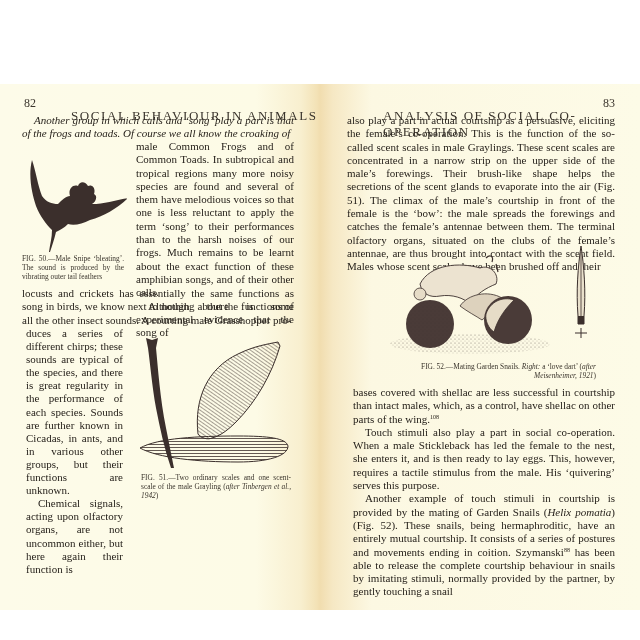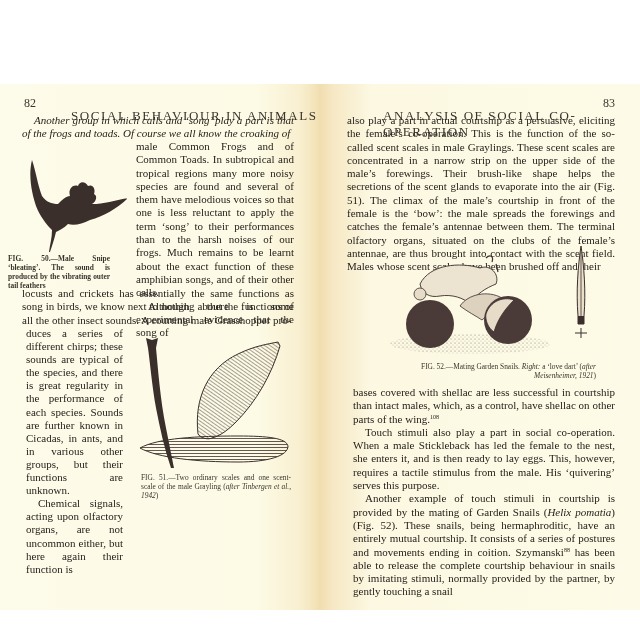--- a/index.html
+++ b/index.html
@@ -46,21 +46,21 @@
     <div class="running-head" style="left:71px;">SOCIAL BEHAVIOUR IN ANIMALS</div>
 
     <div class="text" style="left:22px; top:30px; width:272px;font-style:italic;">
       <p>Another group in which calls and ‘song’ play a part is that of the frogs and toads. Of course we all know the croaking of</p>
     </div>
 
     <svg class="fig" style="left:22px; top:68px;" width="105" height="100" viewBox="0 0 105 100">
       <path d="M10 8 C14 20 16 34 20 44 C24 50 30 52 36 52 C40 48 44 44 48 44 C46 38 50 32 56 34 C58 28 64 30 66 34 C70 32 74 36 72 42 C76 44 74 50 70 52 C82 52 94 48 106 46 C96 56 82 64 68 68 C60 72 52 74 46 72 C42 76 38 78 34 80 C32 88 30 94 28 100 L27 100 C28 92 30 86 30 78 C24 72 18 64 14 54 C10 42 6 24 10 8 Z" fill="#3b2f2c"></path>
     </svg>
 
-    <div class="caption" style="left:8px; top:170px; width:102px;font-weight:bold;">
+    <div class="caption" style="left:22px; top:170px; width:102px;">
       <span class="sc">FIG. 50.</span><span>—Male Snipe ‘bleating’. The sound is produced by the vibrating outer tail feathers</span>
     </div>
 
     <div class="text" style="left:136px; top:56px; width:158px;">
       <p class="noindent">male Common Frogs and of Common Toads. In subtropical and tropical regions many more noisy species are found and several of them have melodious voices so that one is less reluctant to apply the term ‘song’ to their performances than to the harsh noises of our frogs. Much remains to be learnt about the exact function of these amphibian songs, and of their other calls.</p>
       <p>Although there is some experimental evidence that the song of</p>
     </div>
 
     <div class="text" style="left:22px; top:203px; width:272px;">
       <p class="noindent">locusts and crickets has essentially the same functions as song in birds, we know next to nothing about the functions of all the other insect sounds. A courting male Grasshopper pro-</p>

